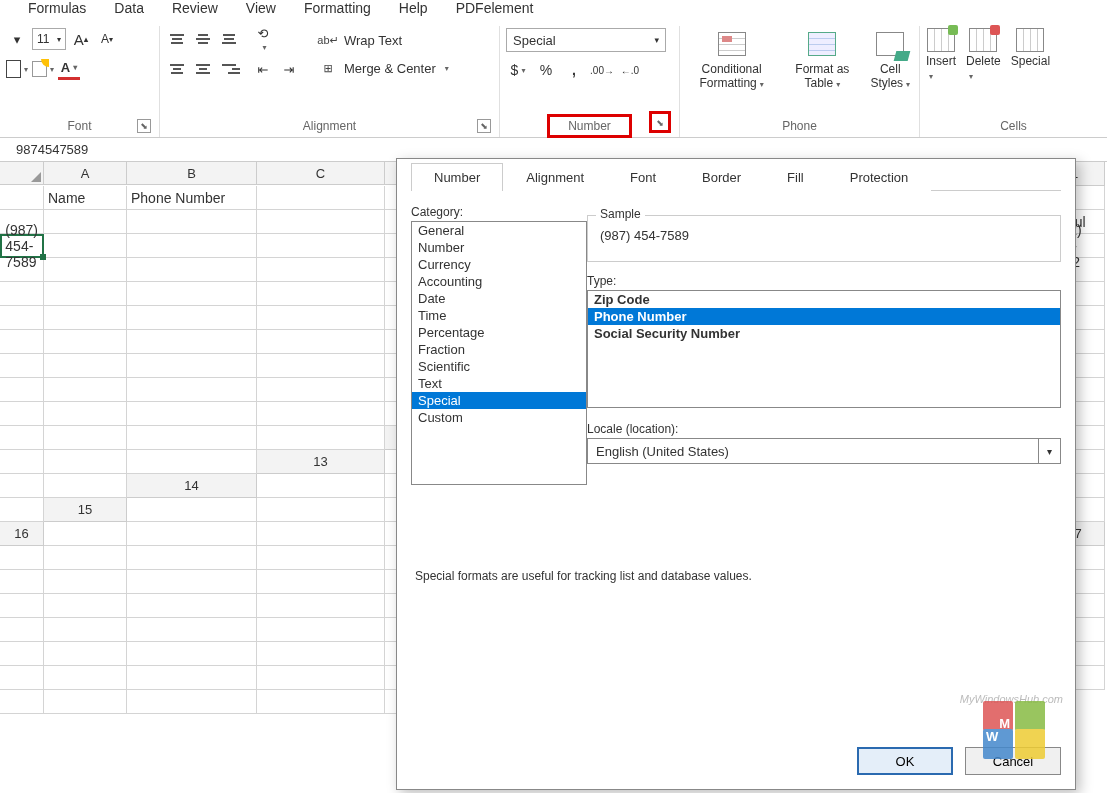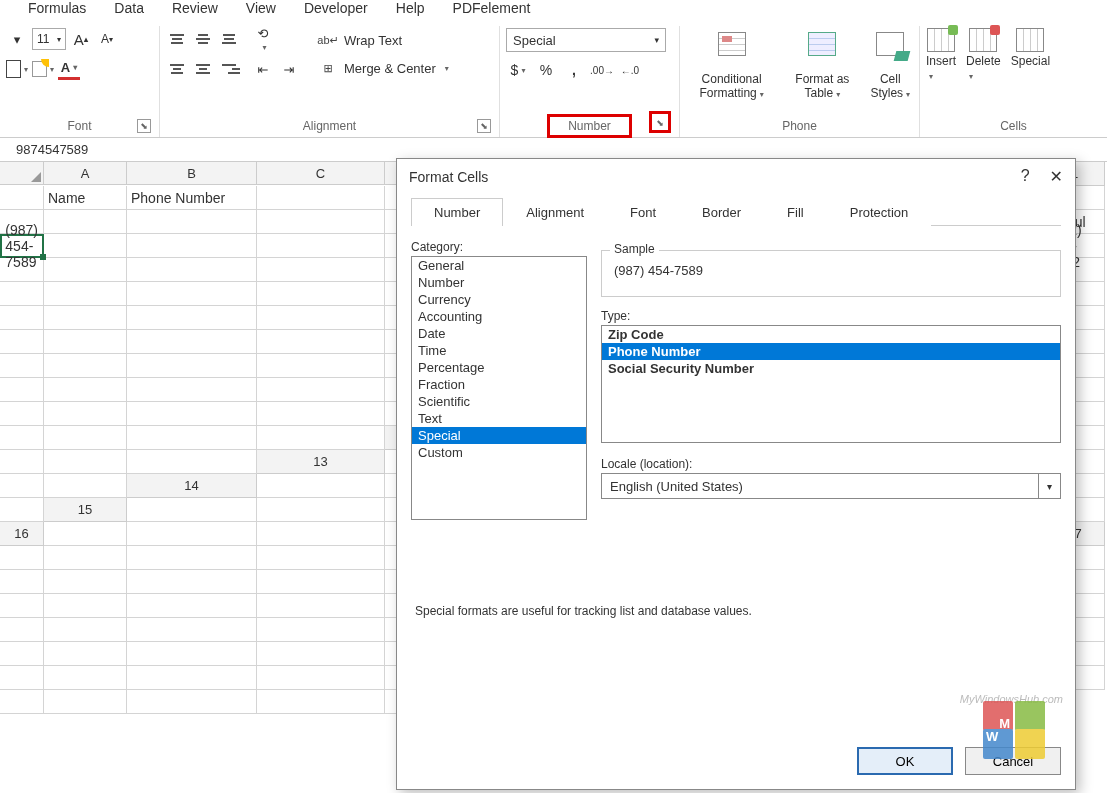--- a/index.html
+++ b/index.html
@@ -36,21 +36,21 @@
 
 
 .num-group { width: 180px; }
 .num-format-box { width: 160px; height: 24px; border: 1px solid #aaa; display: flex; align-items: center; justify-content: space-between; padding: 0 6px; font-size: 13px; }
 .num-row2 { display: flex; gap: 4px; margin-top: 6px; }
 .num-btn { width: 24px; height: 24px; display: flex; align-items: center; justify-content: center; font-size: 14px; cursor: pointer; }
 .redbox-rib { border: 3px solid #d00; }
 
 
 .styles-content { display: flex; gap: 12px; }
-.style-item { display: flex; flex-direction: column; align-items: center; gap: 12px; cursor: pointer; font-size: 12px; text-align: center; }
+.style-item { display: flex; flex-direction: column; align-items: center; gap: 2px; cursor: pointer; font-size: 12px; text-align: center; }
 .style-icon { width: 38px; height: 32px; display: flex; align-items: center; justify-content: center; }
 .cf-icon { width: 28px; height: 24px; border: 1px solid #888; position: relative; background: repeating-linear-gradient(#fff, #fff 5px, #ccc 5px, #ccc 6px); }
 .cf-icon::after { content: ''; position: absolute; top: 3px; left: 3px; width: 10px; height: 6px; background: #d88; }
 .tbl-icon { width: 28px; height: 24px; border: 1px solid #5a8; background: repeating-linear-gradient(#eef, #eef 5px, #bce 5px, #bce 6px); }
 .cstyle-icon { width: 28px; height: 24px; border: 1px solid #888; background: #fff; position: relative; }
 .cstyle-icon::after { content: ''; position: absolute; right: -6px; bottom: -6px; width: 14px; height: 10px; background: #4a8; transform: skewX(-15deg); }
 
 
 .cells-content { display: flex; gap: 10px; }
 .cells-item { display: flex; flex-direction: column; align-items: center; gap: 2px; cursor: pointer; font-size: 12px; }
@@ -76,21 +76,21 @@
 
 
 .dialog-shadow { position: absolute; left: 396px; top: 158px; width: 680px; height: 632px; background: #fff; border: 1px solid #888; box-shadow: 4px 4px 12px rgba(0,0,0,0.25); }
 .dlg-title { display: flex; justify-content: space-between; align-items: center; padding: 8px 12px; font-size: 14px; }
 .dlg-title-btns { display: flex; gap: 20px; font-size: 16px; }
 .dlg-title-btns span { cursor: pointer; }
 .dlg-tabs { display: flex; border-bottom: 1px solid #ccc; margin: 4px 14px 0 14px; }
 .dlg-tab { padding: 6px 22px; border: 1px solid transparent; border-bottom: none; font-size: 13px; cursor: pointer; background: #fff; margin-bottom: -1px; }
 .dlg-tab.active { border-color: #ccc; background: #fff; position: relative; }
 .dlg-tab.active::after { content: ''; position: absolute; left: 0; right: 0; bottom: -1px; height: 2px; background: #fff; }
-.dlg-body { padding: 14px 14px; display: flex; gap: 14px; }
+.dlg-body { padding: 14px 14px; display: flex; }
 .cat-col { width: 176px; }
 .cat-label { font-size: 12px; margin-bottom: 2px; }
 .cat-list { border: 1px solid #888; height: 264px; overflow-y: auto; font-size: 13px; position: relative; }
 .cat-item { padding: 1px 6px; cursor: pointer; }
 .cat-item.sel { background: #0078d7; color: #fff; }
 .right-col { flex: 1; }
 .sample-box { border: 1px solid #ccc; padding: 8px 10px 14px 10px; position: relative; margin-top: 10px; }
 .sample-legend { position: absolute; top: -9px; left: 8px; background: #fff; padding: 0 4px; font-size: 12px; }
 .sample-val { font-size: 13px; padding: 4px 2px; }
 .type-label { font-size: 12px; margin-top: 12px; margin-bottom: 2px; }
@@ -111,21 +111,21 @@
 .wm-sq { position: absolute; width: 30px; height: 30px; border-radius: 2px; }
 </style>
 </head>
 <body>
 
 <div class="menubar">
   <span>Formulas</span>
   <span>Data</span>
   <span>Review</span>
   <span>View</span>
-  <span>Developer</span>
+  <span>Formatting</span>
   <span>Help</span>
   <span>PDFelement</span>
 </div>
 
 <div class="ribbon">
 
   <div class="rib-group font-group" style="width:160px">
     <div class="rib-content" style="flex-direction:column">
       <div class="row1">
         <span class="small-btn">▾</span>
@@ -635,27 +635,20 @@
       <div class="cell"></div>
       <div class="cell"></div>
       <div class="cell"></div>
       <div class="cell"></div>
       <div class="cell"></div>
       <div class="cell"></div>
     </div>
 </div>
 
 <div class="dialog-shadow">
-  <div class="dlg-title">
-    <span>Format Cells</span>
-    <div class="dlg-title-btns">
-      <span>?</span>
-      <span>✕</span>
-    </div>
-  </div>
   <div class="dlg-tabs" id="dlg-tabs">
       <div class="dlg-tab active">Number</div>
       <div class="dlg-tab">Alignment</div>
       <div class="dlg-tab">Font</div>
       <div class="dlg-tab">Border</div>
       <div class="dlg-tab">Fill</div>
       <div class="dlg-tab">Protection</div>
     </div>
   <div class="dlg-body">
     <div class="cat-col">

